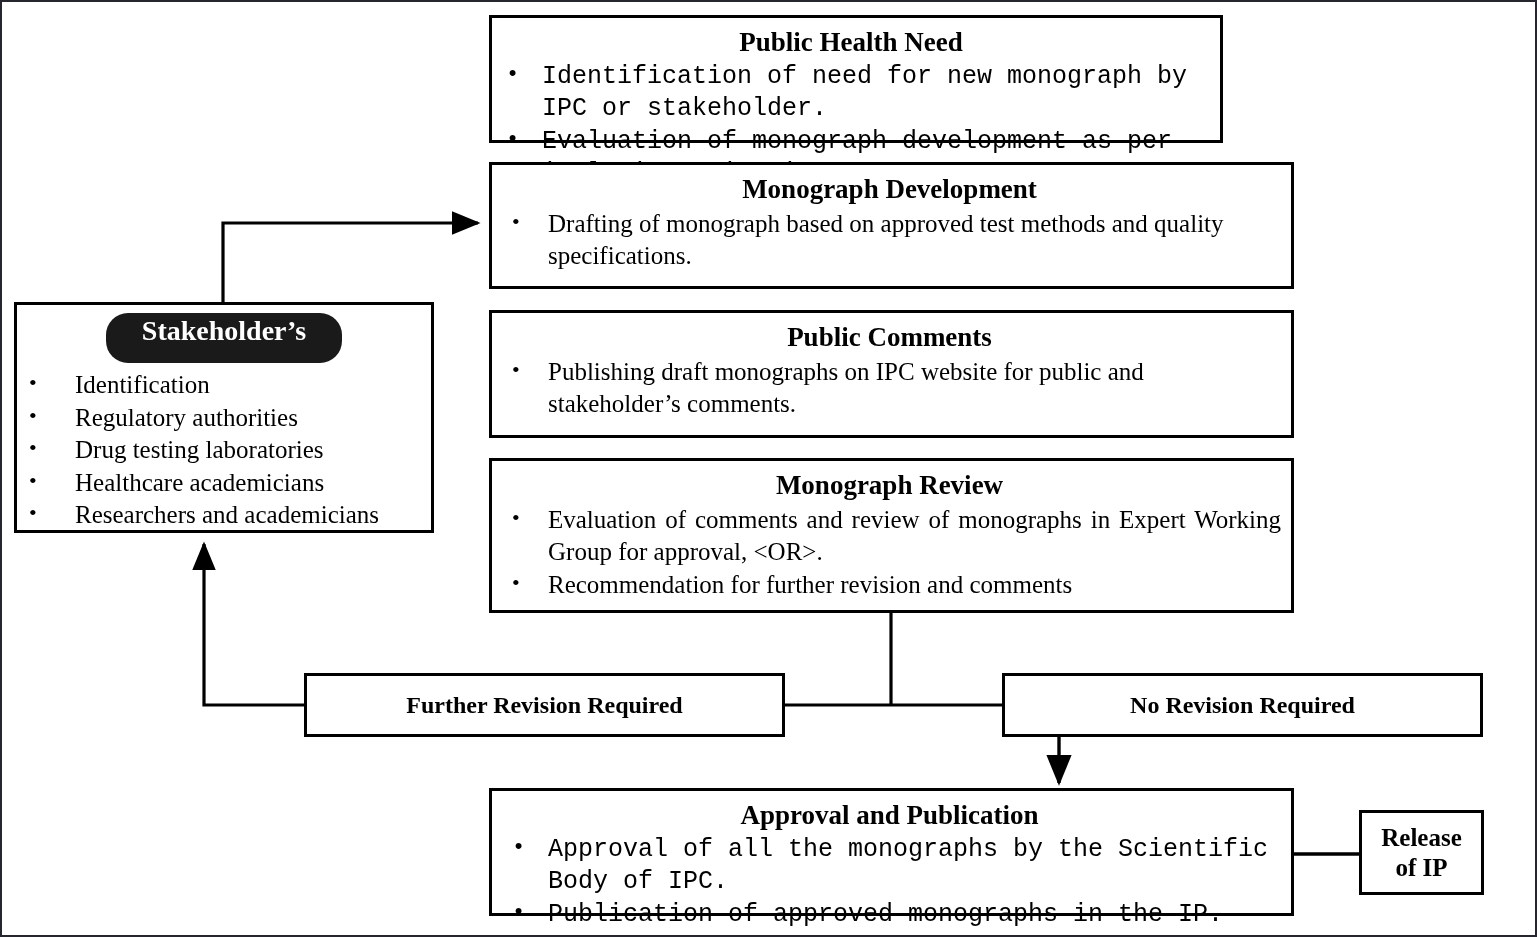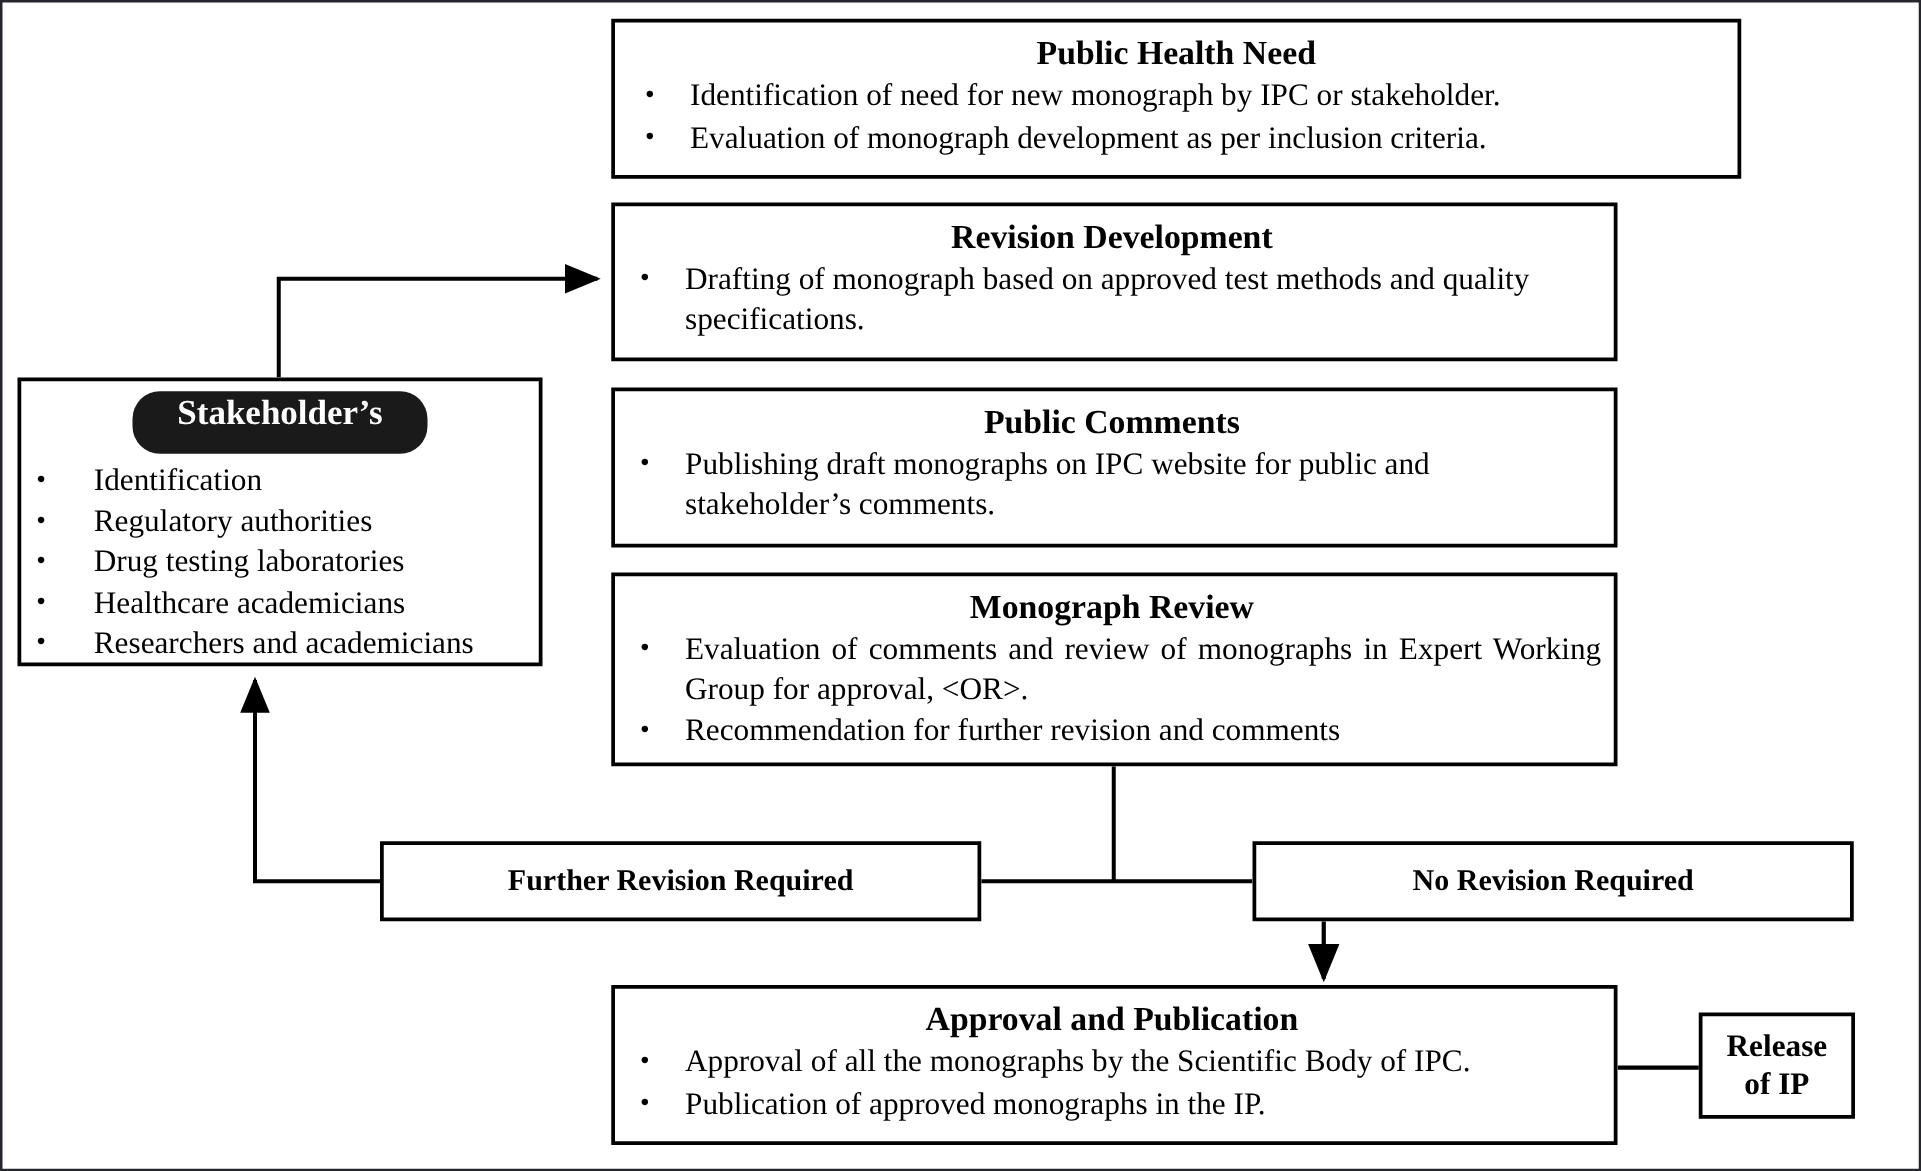--- a/index.html
+++ b/index.html
@@ -58,26 +58,26 @@
     margin-top: 2px;
   }
   .bullets li::before {
     content: "\2022";
     position: absolute;
     left: 14px;
     top: 0;
     font-size: 22px;
   }
   .bullets li:last-child { text-align: left; }
-  .bullets.nojust li { text-align: left; }
+  .bullets.nojust li { text-align: left; font-family: Liberation Mono, monospace; }
 
   
   #box-public-health-need {
-    left: 487px; top: 13px; width: 904px; height: 128px;
-    padding: 5px 10px 0 10px;
+    left: 487px; top: 13px; width: 734px; height: 128px;
+    padding: 5px 10px 0 0;
   }
   #box-monograph-development {
     left: 487px; top: 160px; width: 805px; height: 127px;
     padding: 5px 10px 0 6px;
   }
   #box-public-comments {
     left: 487px; top: 308px; width: 805px; height: 128px;
     padding: 5px 10px 0 6px;
   }
   #box-monograph-review {
@@ -179,21 +179,21 @@
 
   <div class="box" id="box-public-health-need">
     <div class="box-title">Public Health Need</div>
     <ul class="bullets nojust">
       <li>Identification of need for new monograph by IPC or stakeholder.</li>
       <li>Evaluation of monograph development as per inclusion criteria.</li>
     </ul>
   </div>
 
   <div class="box" id="box-monograph-development">
-    <div class="box-title">Revision Development</div>
+    <div class="box-title">Monograph Development</div>
     <ul class="bullets">
       <li>Drafting of monograph based on approved test methods and quality specifications.</li>
     </ul>
   </div>
 
   <div class="box" id="box-public-comments">
     <div class="box-title">Public Comments</div>
     <ul class="bullets">
       <li>Publishing draft monographs on IPC website for public and stakeholder’s comments.</li>
     </ul>

